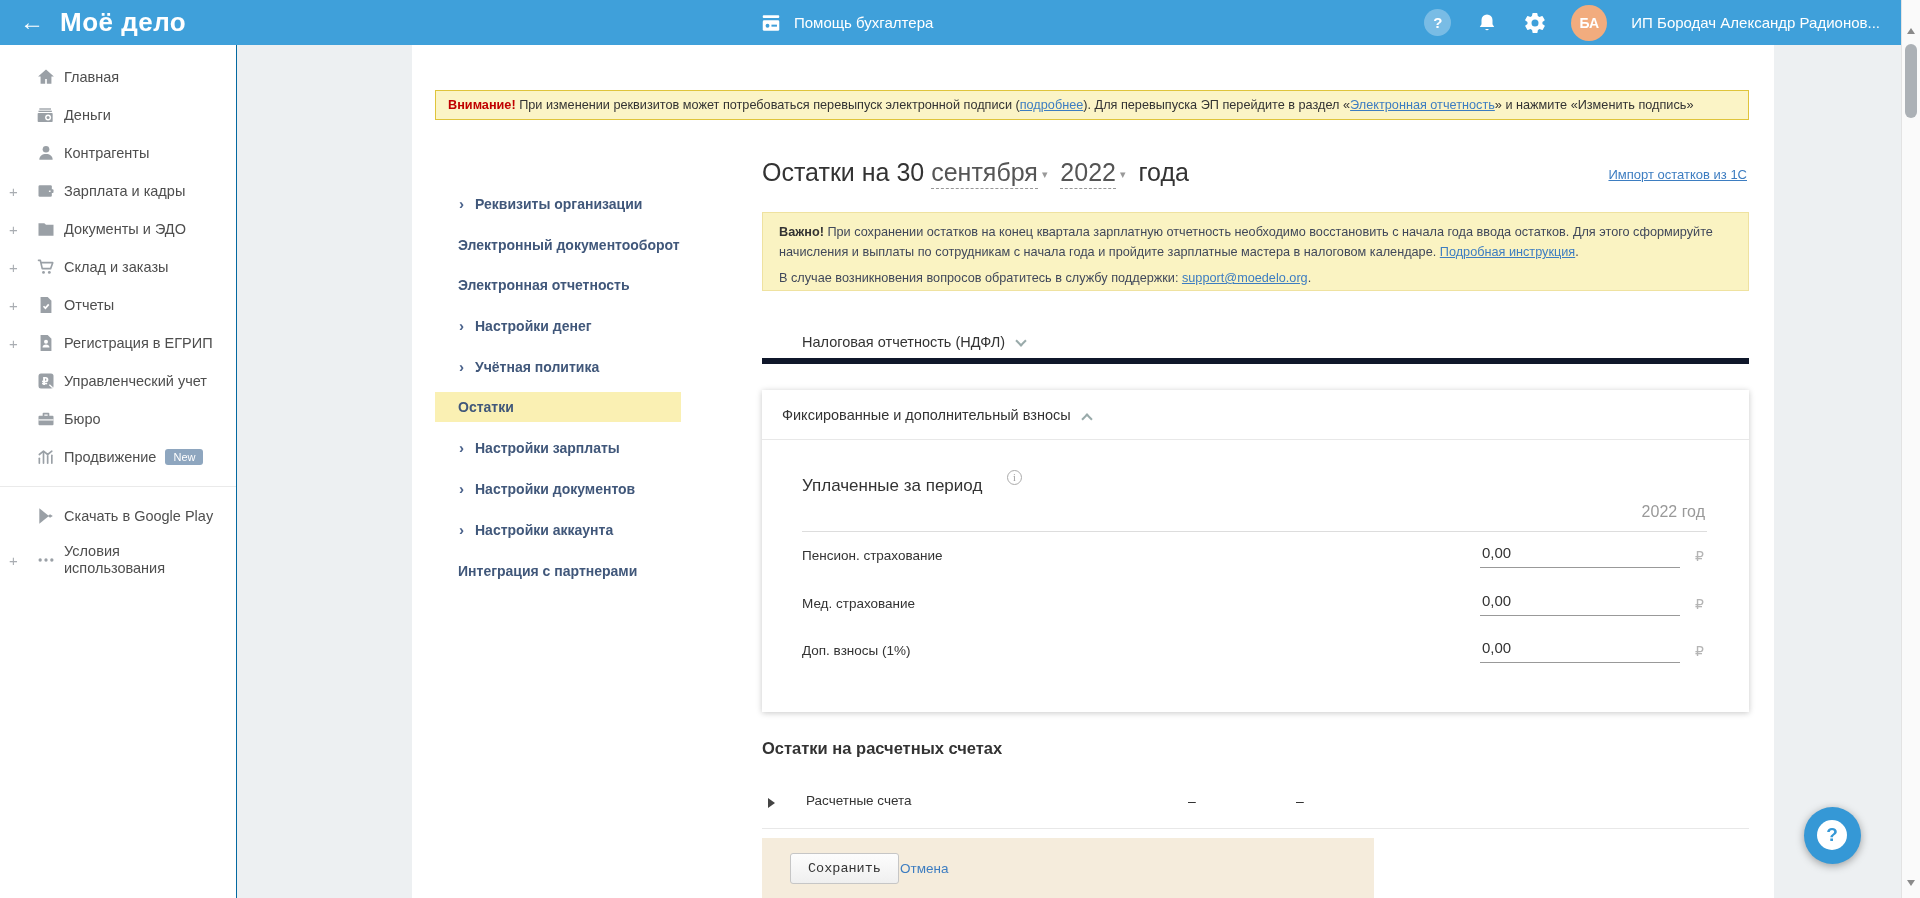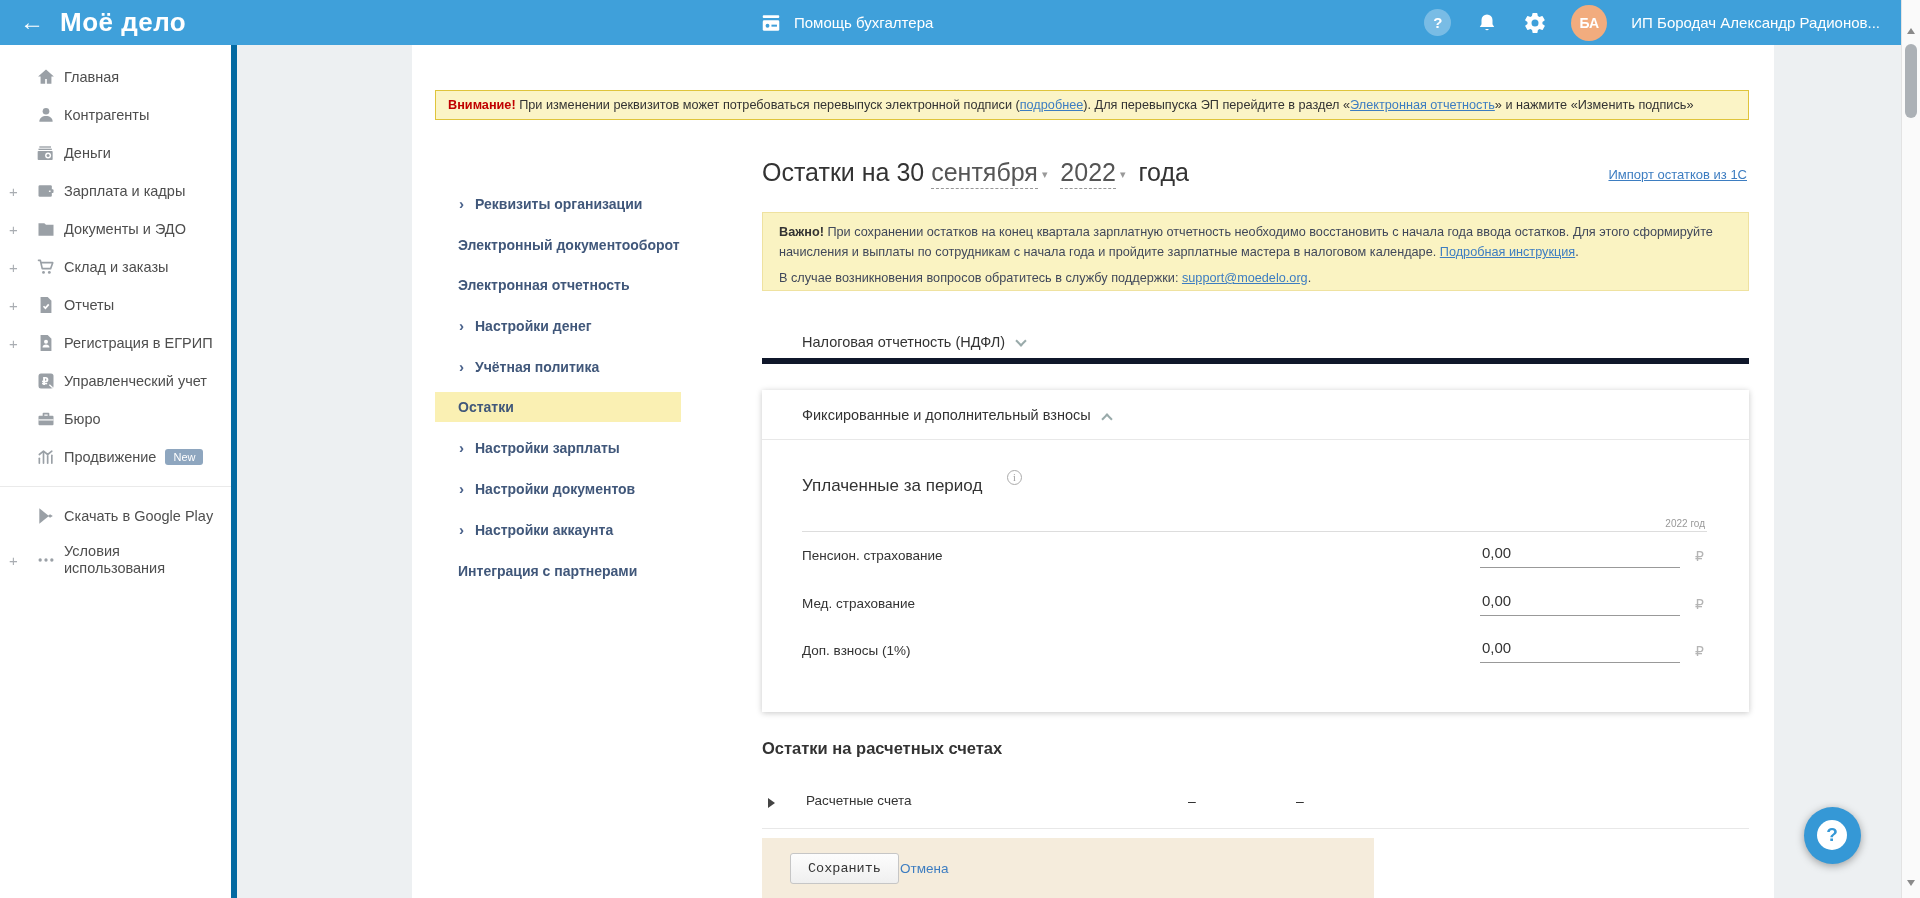--- a/index.html
+++ b/index.html
@@ -13,21 +13,21 @@
   .logo { position:absolute; left:60px; top:0; height:45px; line-height:45px; color:#fff; font-size:26px; font-weight:bold; letter-spacing:.5px; }
   .helper-link { position:absolute; left:760px; top:0; height:45px; display:flex; align-items:center; color:#fff; font-size:15px; cursor:pointer; }
   .helper-link .hicon { width:22px; height:22px; margin-right:12px; }
   .hdr-right { position:absolute; right:40px; top:0; height:45px; display:flex; align-items:center; gap:24px; }
   .hdr-circle { width:27px; height:27px; border-radius:50%; background:rgba(255,255,255,.30); color:#fff; font-weight:bold; font-size:15px; text-align:center; line-height:27px; cursor:pointer; }
   .hdr-ico { width:24px; height:24px; cursor:pointer; }
   .avatar { width:36px; height:36px; border-radius:50%; background:#F2AC7E; color:#fff; font-weight:bold; font-size:14px; text-align:center; line-height:36px; }
   .user-name { color:#fff; font-size:15px; max-width:260px; white-space:nowrap; }
 
   
-  .sidebar { position:absolute; left:0; top:45px; width:237px; height:853px; background:#fff; border-right:6px solid #0369a1; padding-top:13px; z-index:10; }
+  .sidebar { position:absolute; left:0; top:45px; width:237px; height:853px; background:#fff; border-right:1px solid #0369a1; padding-top:13px; z-index:10; }
   .sb-item { position:relative; height:38px; display:flex; align-items:center; cursor:pointer; }
   .sb-plus { position:absolute; left:9px; color:#A9ADB2; font-size:15px; }
   .sb-ico { position:absolute; left:36px; width:20px; height:20px; }
   .sb-ico svg { width:20px; height:20px; display:block; }
   .sb-label { margin-left:64px; color:#4E4E4E; font-size:14.5px; line-height:1.15; }
   .badge-new { display:inline-block; margin-left:9px; background:#8EA6BF; color:#fff; font-size:11px; padding:2px 8px; border-radius:3px; }
   .sb-divider { border:none; border-top:1px solid #EAEAEA; margin:10px 0; }
   .icon-fill { fill:#9AA0A6; }
   .icon-stroke { fill:none; stroke:#9AA0A6; stroke-width:2; stroke-linecap:round; stroke-linejoin:round; }
 
@@ -58,24 +58,24 @@
   .notice p { margin:0 0 6px 0; }
   .notice-bold { font-weight:bold; color:#333; }
 
   .collapse-row { position:absolute; left:0; top:275px; width:987px; height:44px; line-height:44px; border-bottom:6px solid #0f172a; font-size:14.5px; color:#333; padding-left:40px; cursor:pointer; }
   .caret { display:inline-block; width:8px; height:8px; border-right:2px solid #9aa; border-bottom:2px solid #9aa; margin-left:12px; vertical-align:2px; }
   .caret.down { transform:rotate(45deg); }
   .caret.up { transform:rotate(225deg); vertical-align:-3px; }
 
   
   .card { position:absolute; left:0; top:345px; width:987px; height:322px; background:#fff; box-shadow:0 1px 6px rgba(0,0,0,.22); z-index:5; }
-  .card-header { height:50px; line-height:50px; border-bottom:1px solid #E8E8E8; font-size:14.5px; color:#333; padding-left:40px; cursor:pointer; }
+  .card-header { height:50px; line-height:50px; border-bottom:1px solid #E8E8E8; font-size:14.5px; color:#333; padding-left:20px; cursor:pointer; }
   .card-sub { position:absolute; left:40px; top:86px; font-size:17px; color:#333; }
   .info-ico { position:absolute; left:245px; top:80px; width:15px; height:15px; border:1px solid #ABABAB; border-radius:50%; color:#999; font-size:10px; line-height:14px; text-align:center; font-family:"Liberation Serif","DejaVu Serif",serif; cursor:pointer; }
-  .year-label { position:absolute; right:44px; top:128px; font-size:10px; color:#999; }
+  .year-label { position:absolute; right:44px; top:113px; font-size:16px; color:#999; }
   .card-divider { position:absolute; left:40px; right:42px; top:141px; border-top:1px solid #DDD; }
   .crow { position:absolute; left:0; width:987px; height:42px; }
   .crow-label { position:absolute; left:40px; top:10px; font-size:13.5px; color:#333;text-align:center; }
   .crow-input { position:absolute; left:718px; top:2px; width:200px; border:none; border-bottom:1px solid #999; font-size:15px; color:#333; padding:4px 2px 6px 2px; background:transparent; font-family:"Liberation Sans","DejaVu Sans",sans-serif; outline:none; }
   .crow-cur { position:absolute; left:933px; top:10px; font-size:14px; color:#B5B5B5; }
 
   .accounts-title { position:absolute; left:0; top:694px; font-size:16.5px; font-weight:bold; color:#333; }
   .acc-row { position:absolute; left:0; top:744px; width:987px; height:30px; }
   .tri-right { position:absolute; left:6px; top:9px; width:0; height:0; border-left:7px solid #444; border-top:5px solid transparent; border-bottom:5px solid transparent; cursor:pointer; }
   .acc-label { position:absolute; left:44px; top:4px; font-size:13.5px; color:#333; cursor:pointer; }
@@ -142,39 +142,39 @@
       <span class="sb-ico">
           <svg viewBox="0 0 24 24">
             <path class="icon-fill" d="M12 3 2.5 11.5h3V20h5.5v-5.5h2V20H18.5v-8.5h3z"></path>
           </svg>
         </span>
       <span class="sb-label">Главная</span>
     </div>
     <div class="sb-item">
       <span class="sb-ico">
           <svg viewBox="0 0 24 24">
-            <circle cx="12" cy="7.5" r="4" class="icon-fill"></circle>
-            <path class="icon-fill" d="M4 20c0-4.4 3.6-6.8 8-6.8s8 2.4 8 6.8z"></path>
-          </svg>
-        </span>
-      <span class="sb-label">Контрагенты</span>
-    </div>
-    <div class="sb-item">
-      <span class="sb-ico">
-          <svg viewBox="0 0 24 24">
             <g class="icon-fill">
               <rect x="4" y="4" width="14" height="1.6"></rect>
               <rect x="3" y="6.8" width="16" height="1.6"></rect>
               <rect x="2" y="9.5" width="18" height="11" rx="1"></rect>
             </g>
             <circle cx="14.5" cy="15" r="3.6" fill="#fff"></circle>
             <circle cx="14.5" cy="15" r="1.8" class="icon-fill"></circle>
           </svg>
         </span>
       <span class="sb-label">Деньги</span>
+    </div>
+    <div class="sb-item">
+      <span class="sb-ico">
+          <svg viewBox="0 0 24 24">
+            <circle cx="12" cy="7.5" r="4" class="icon-fill"></circle>
+            <path class="icon-fill" d="M4 20c0-4.4 3.6-6.8 8-6.8s8 2.4 8 6.8z"></path>
+          </svg>
+        </span>
+      <span class="sb-label">Контрагенты</span>
     </div>
     <div class="sb-item">
       <span class="sb-plus">+</span>
       <span class="sb-ico">
           <svg viewBox="0 0 24 24">
             <rect x="3" y="5" width="16" height="14" rx="1.5" class="icon-fill"></rect>
             <rect x="14" y="10" width="7" height="4.5" rx="1" class="icon-fill"></rect>
             <rect x="15.5" y="11.5" width="2" height="1.6" fill="#fff"></rect>
           </svg>
         </span>

